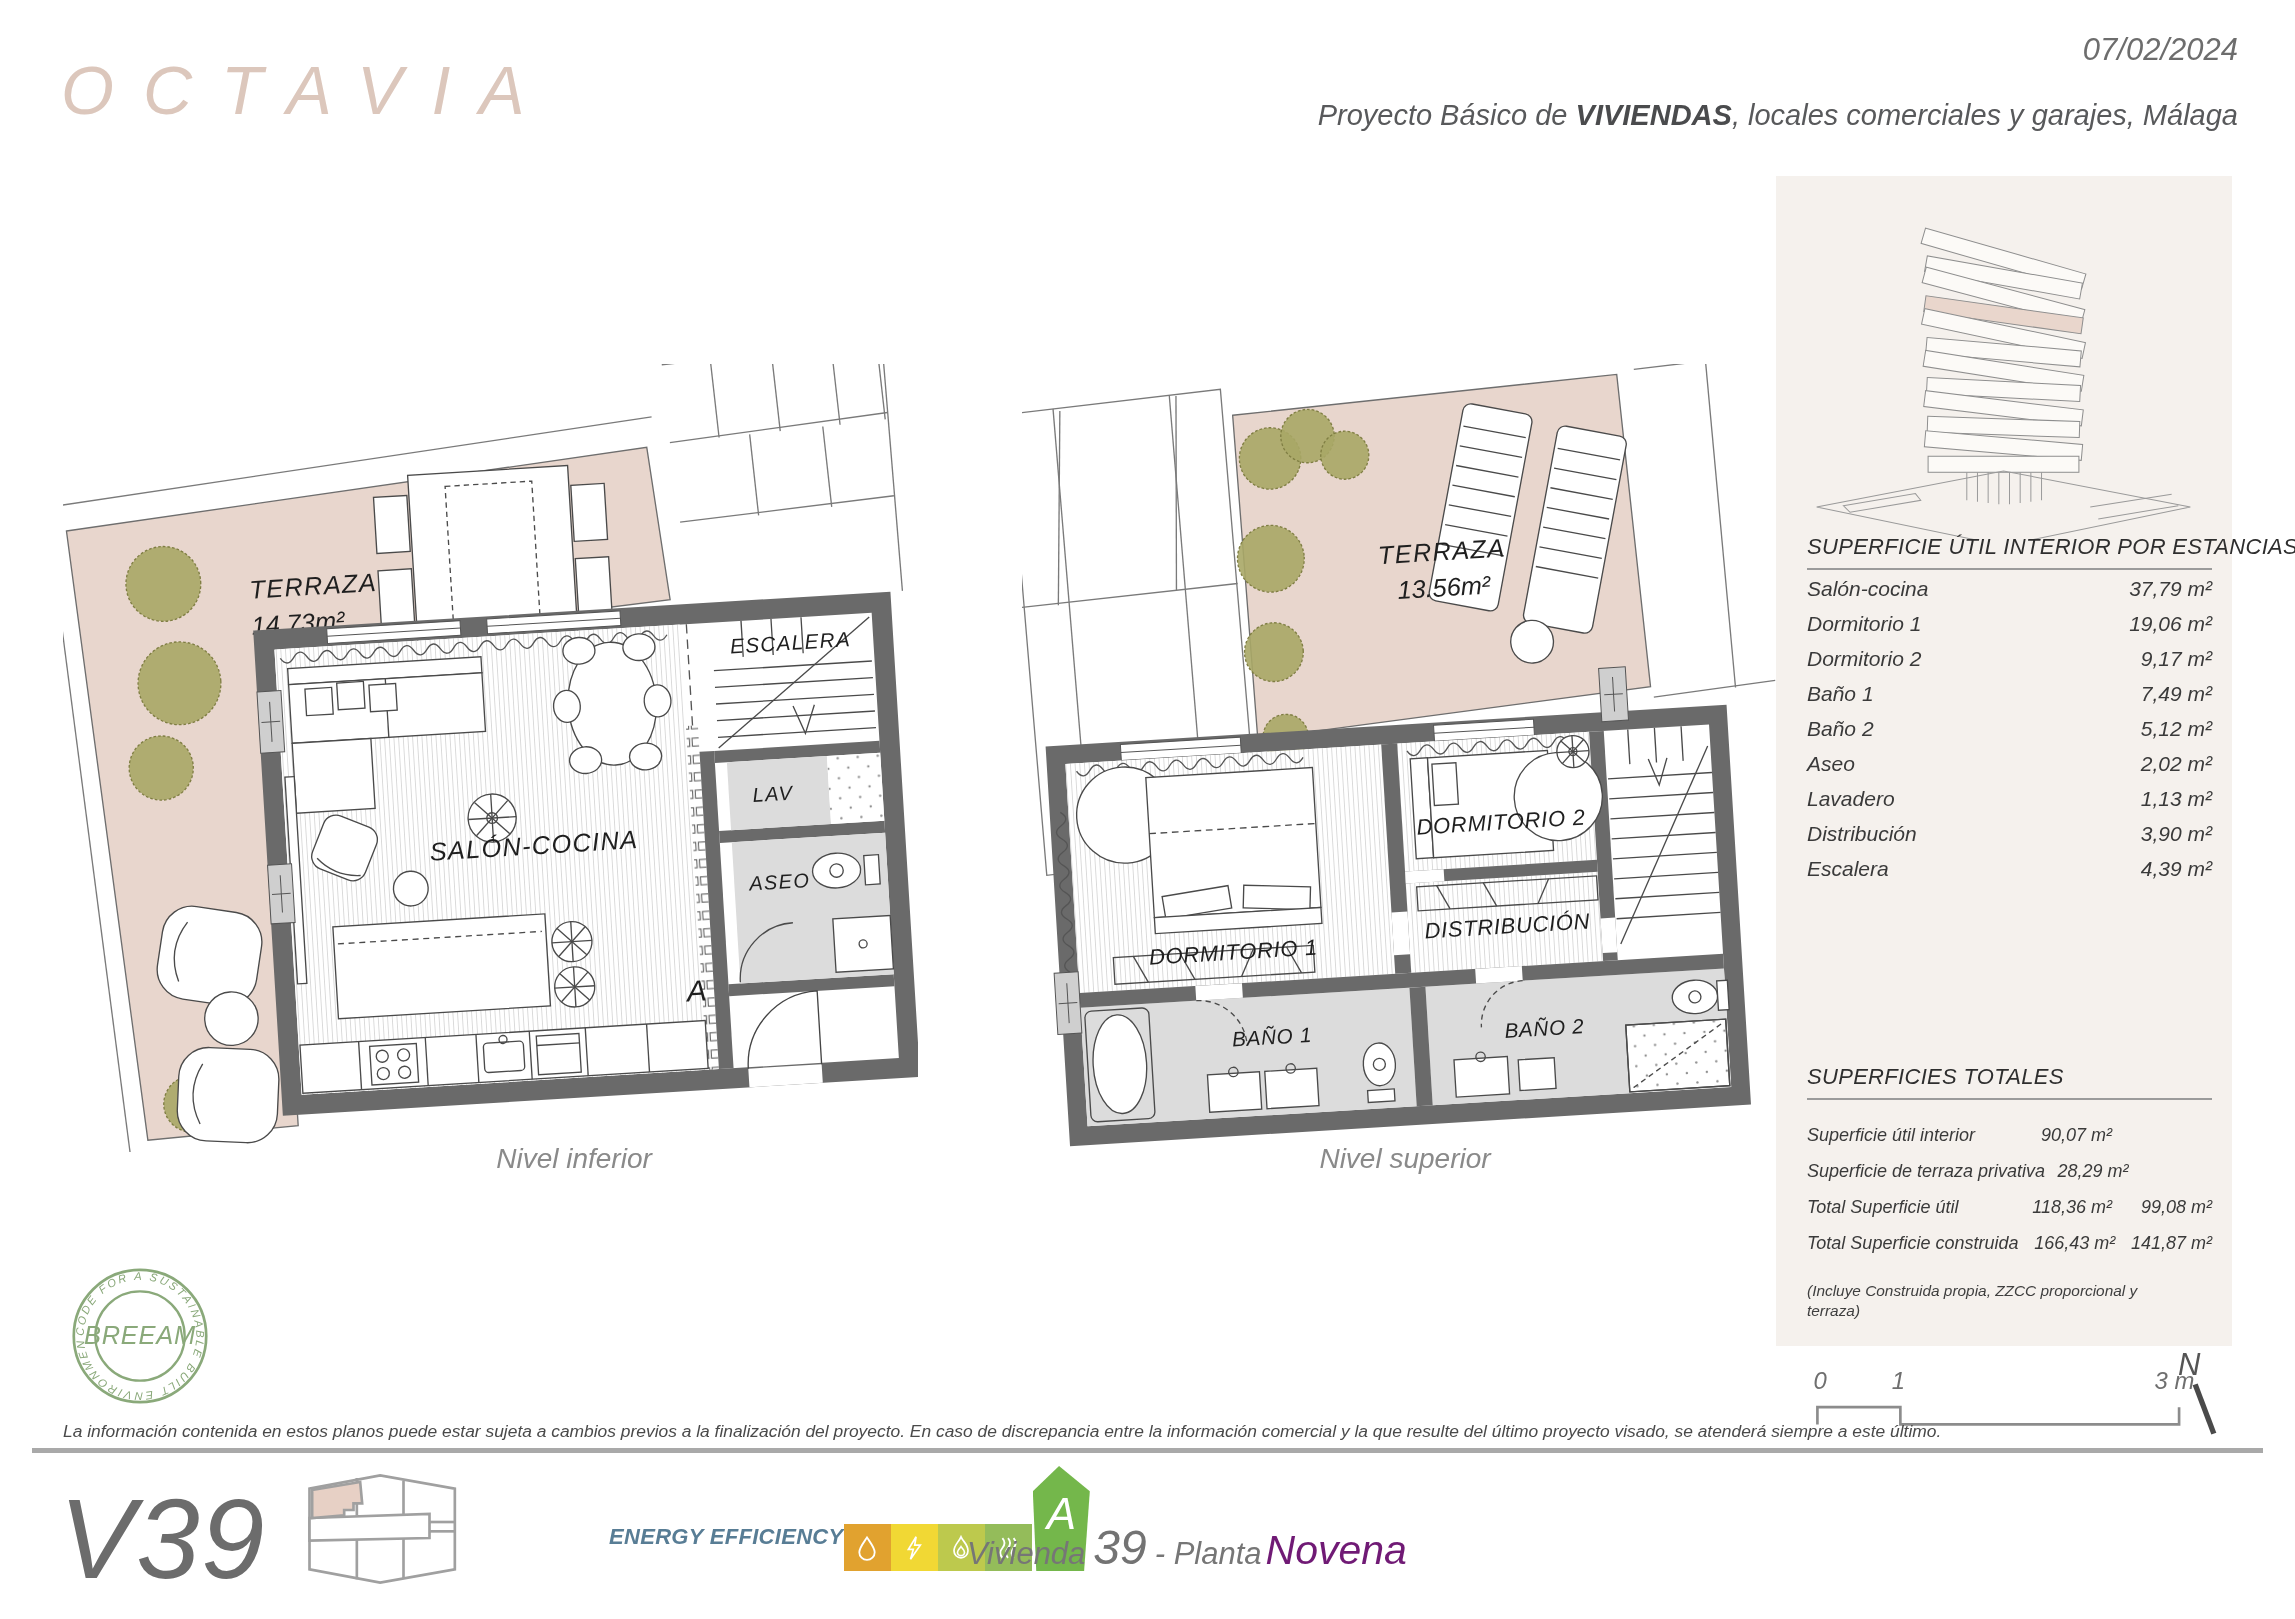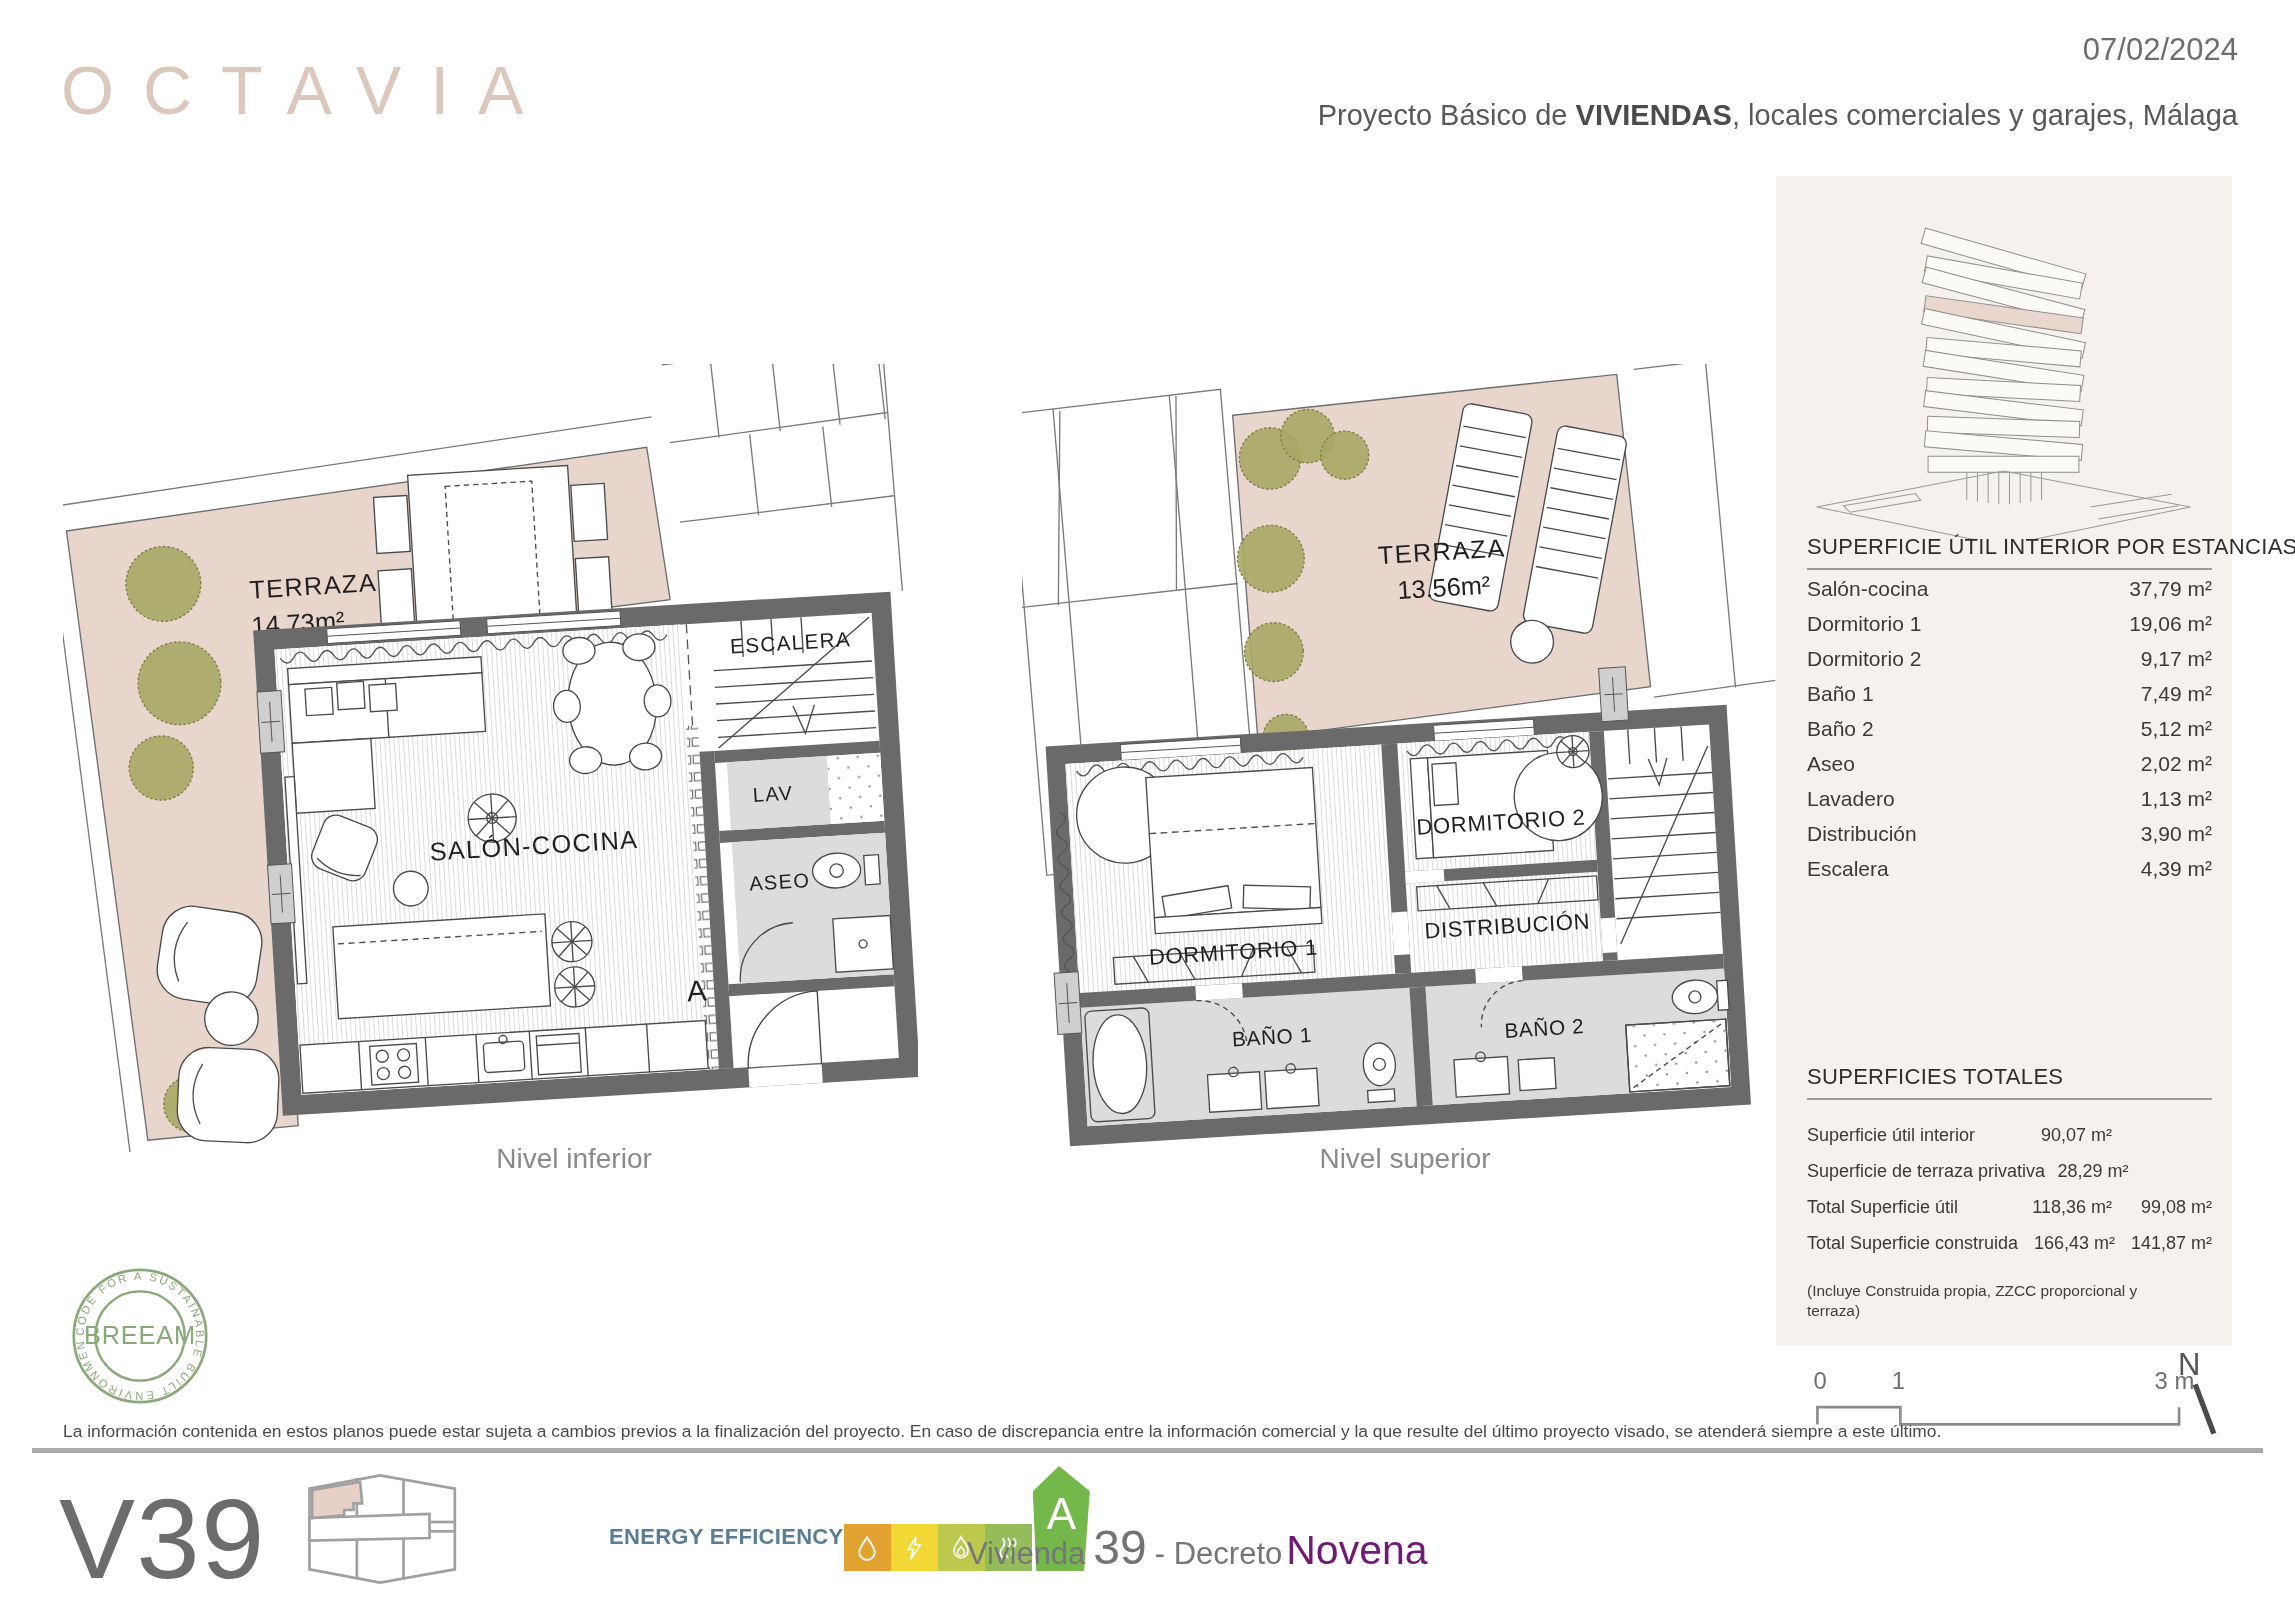--- a/index.html
+++ b/index.html
@@ -1,17 +1,17 @@
 <!DOCTYPE html>
 <html style="font-size:10.7px"><head>
 <meta charset="utf-8">
 <style>
   html,body{margin:0;padding:0;background:#ffffff;}
   .page{position:relative;width:2295px;height:1617px;background:#ffffff;overflow:hidden;
-        font-family:"Liberation Sans", sans-serif;color:#3c3c3c;}
+        font-family:"Liberation Sans", sans-serif;color:#3c3c3c;font-style:italic;}
   .abs{position:absolute;}
   
   .logo{left:61px;top:51px;font-size:68px;letter-spacing:29px;color:#dcc7bc;font-weight:500;}
   .hdr-date{right:57px;top:32px;font-size:31px;color:#6d6d6d;text-align:right;}
   .hdr-sub{right:57px;top:99px;font-size:29px;color:#58595b;text-align:left;}
   .hdr-sub b{font-weight:700;color:#4a4b4d;}
   
   .panel{left:1776px;top:176px;width:456px;height:1170px;background:#f5f1ed;}
   .p-block{position:absolute;left:31px;right:20px;}
   .p-title{font-size:22px;color:#2e2e2e;border-bottom:2px solid #9b9b9b;padding-bottom:8px;letter-spacing:0.3px;white-space:nowrap;}
@@ -620,18 +620,18 @@
       </div>
     </div>
     <div class="e-arrow">
       <span>A</span>
     </div>
   </div>
 
   <div class="abs dwelling">
     <span class="dw-s">Vivienda</span>
     <span class="dw-b">39</span>
-    <span class="dw-s">- Decreto</span>
+    <span class="dw-s">- Planta</span>
     <span class="dw-b2">Novena</span>
   </div>
 
 </div>
 
 
 </body></html>

